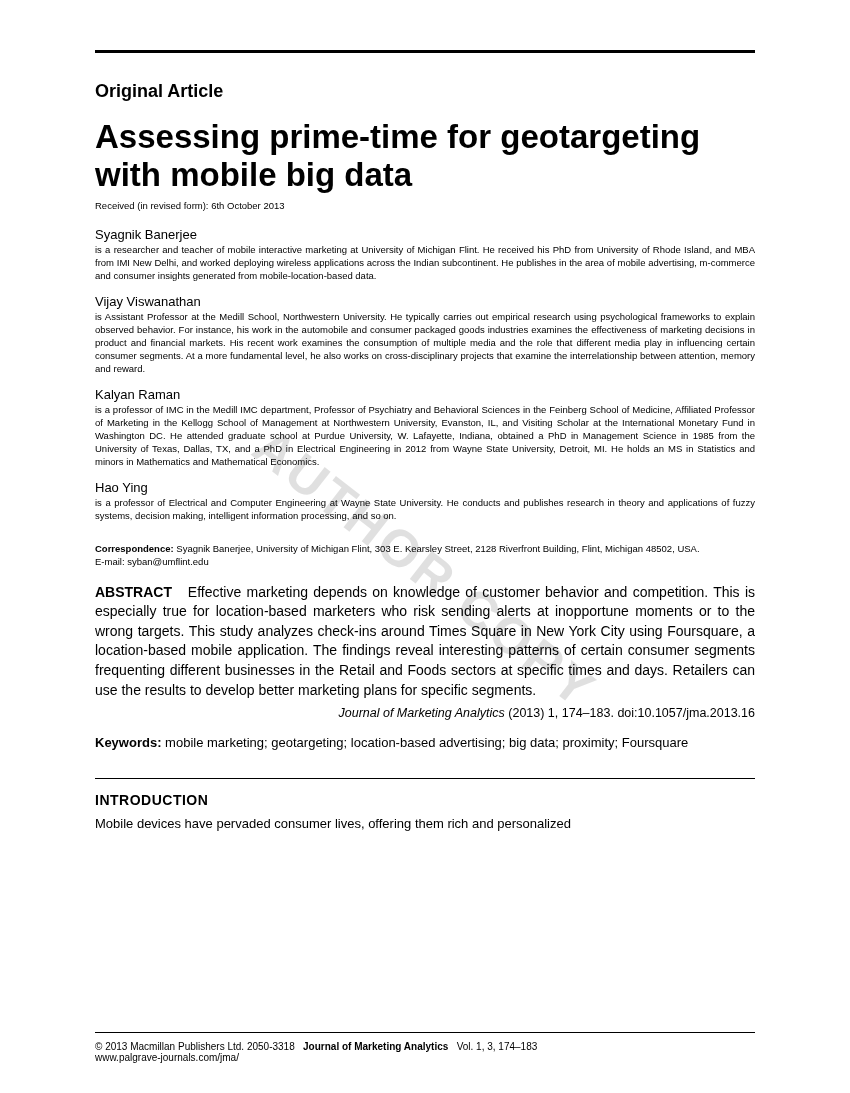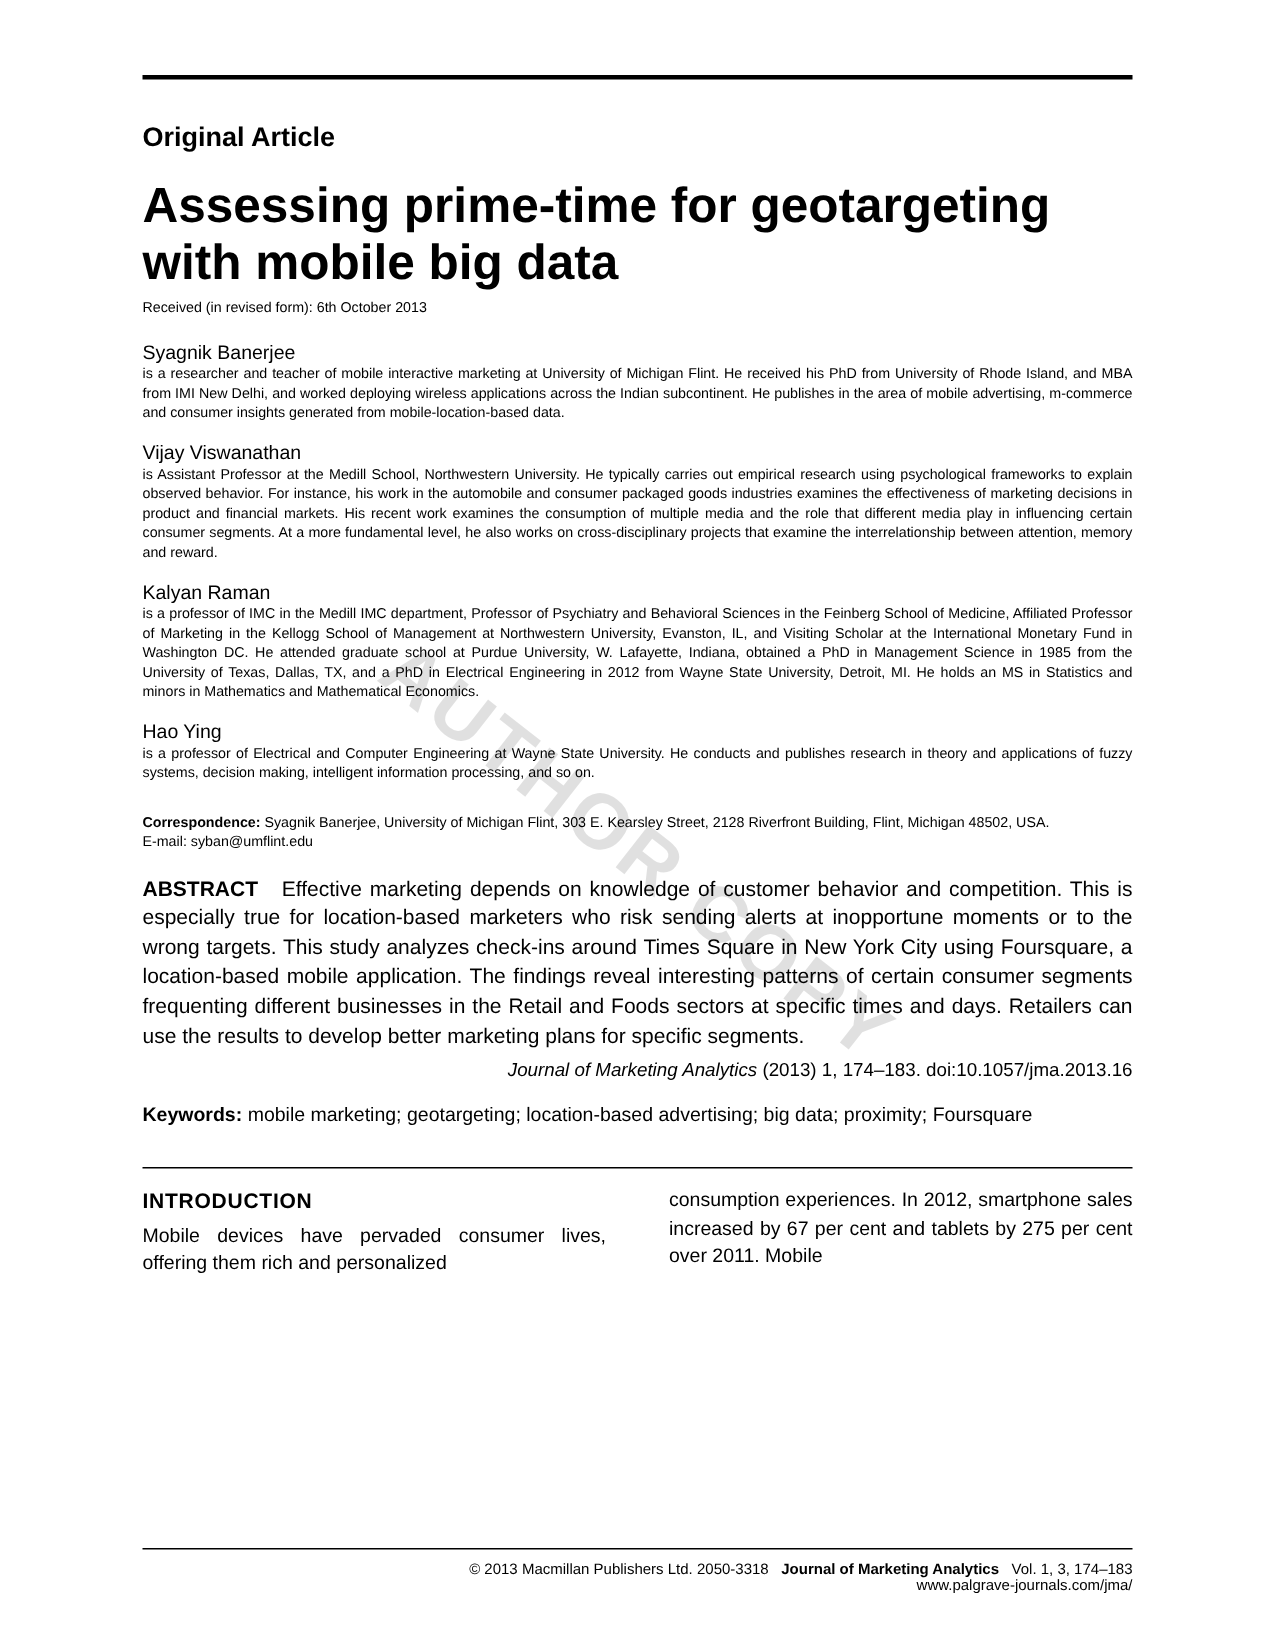--- a/index.html
+++ b/index.html
@@ -93,21 +93,21 @@
     font-size: 14px;
     font-weight: bold;
     margin-bottom: 4px;
     letter-spacing: 0.5px;
   }
   .footer {
     position: absolute;
     bottom: 30px;
     left: 95px;
     right: 95px;
-    text-align: right;
+    text-align: left;
     font-size: 10px;
     border-top: 1px solid #000;
     padding-top: 8px;
   }
   .footer-journal {
     font-weight: bold;
   }
   .watermark {
     position: absolute;
     left: 50%;
@@ -174,23 +174,20 @@
     <span class="keywords-label">Keywords:</span> <span>mobile marketing; geotargeting; location-based advertising; big data; proximity; Foursquare</span>
   </div>
 
   <div class="section-rule"></div>
 
   <div class="body-cols">
     <div class="body-col">
       <div class="section-heading">INTRODUCTION</div>
       <div>Mobile devices have pervaded consumer lives, offering them rich and personalized</div>
     </div>
-    <div class="body-col">
-      <div>consumption experiences. In 2012, smartphone sales increased by 67 per cent and tablets by 275 per cent over 2011. Mobile</div>
-    </div>
   </div>
 </div>
 
 <div class="footer">
   <div>
     <span>© 2013 Macmillan Publishers Ltd. 2050-3318</span>&nbsp;&nbsp;&nbsp;<span class="footer-journal">Journal of Marketing Analytics</span>&nbsp;&nbsp;&nbsp;<span>Vol. 1, 3, 174–183</span>
   </div>
   <div>www.palgrave-journals.com/jma/</div>
 </div>
 

